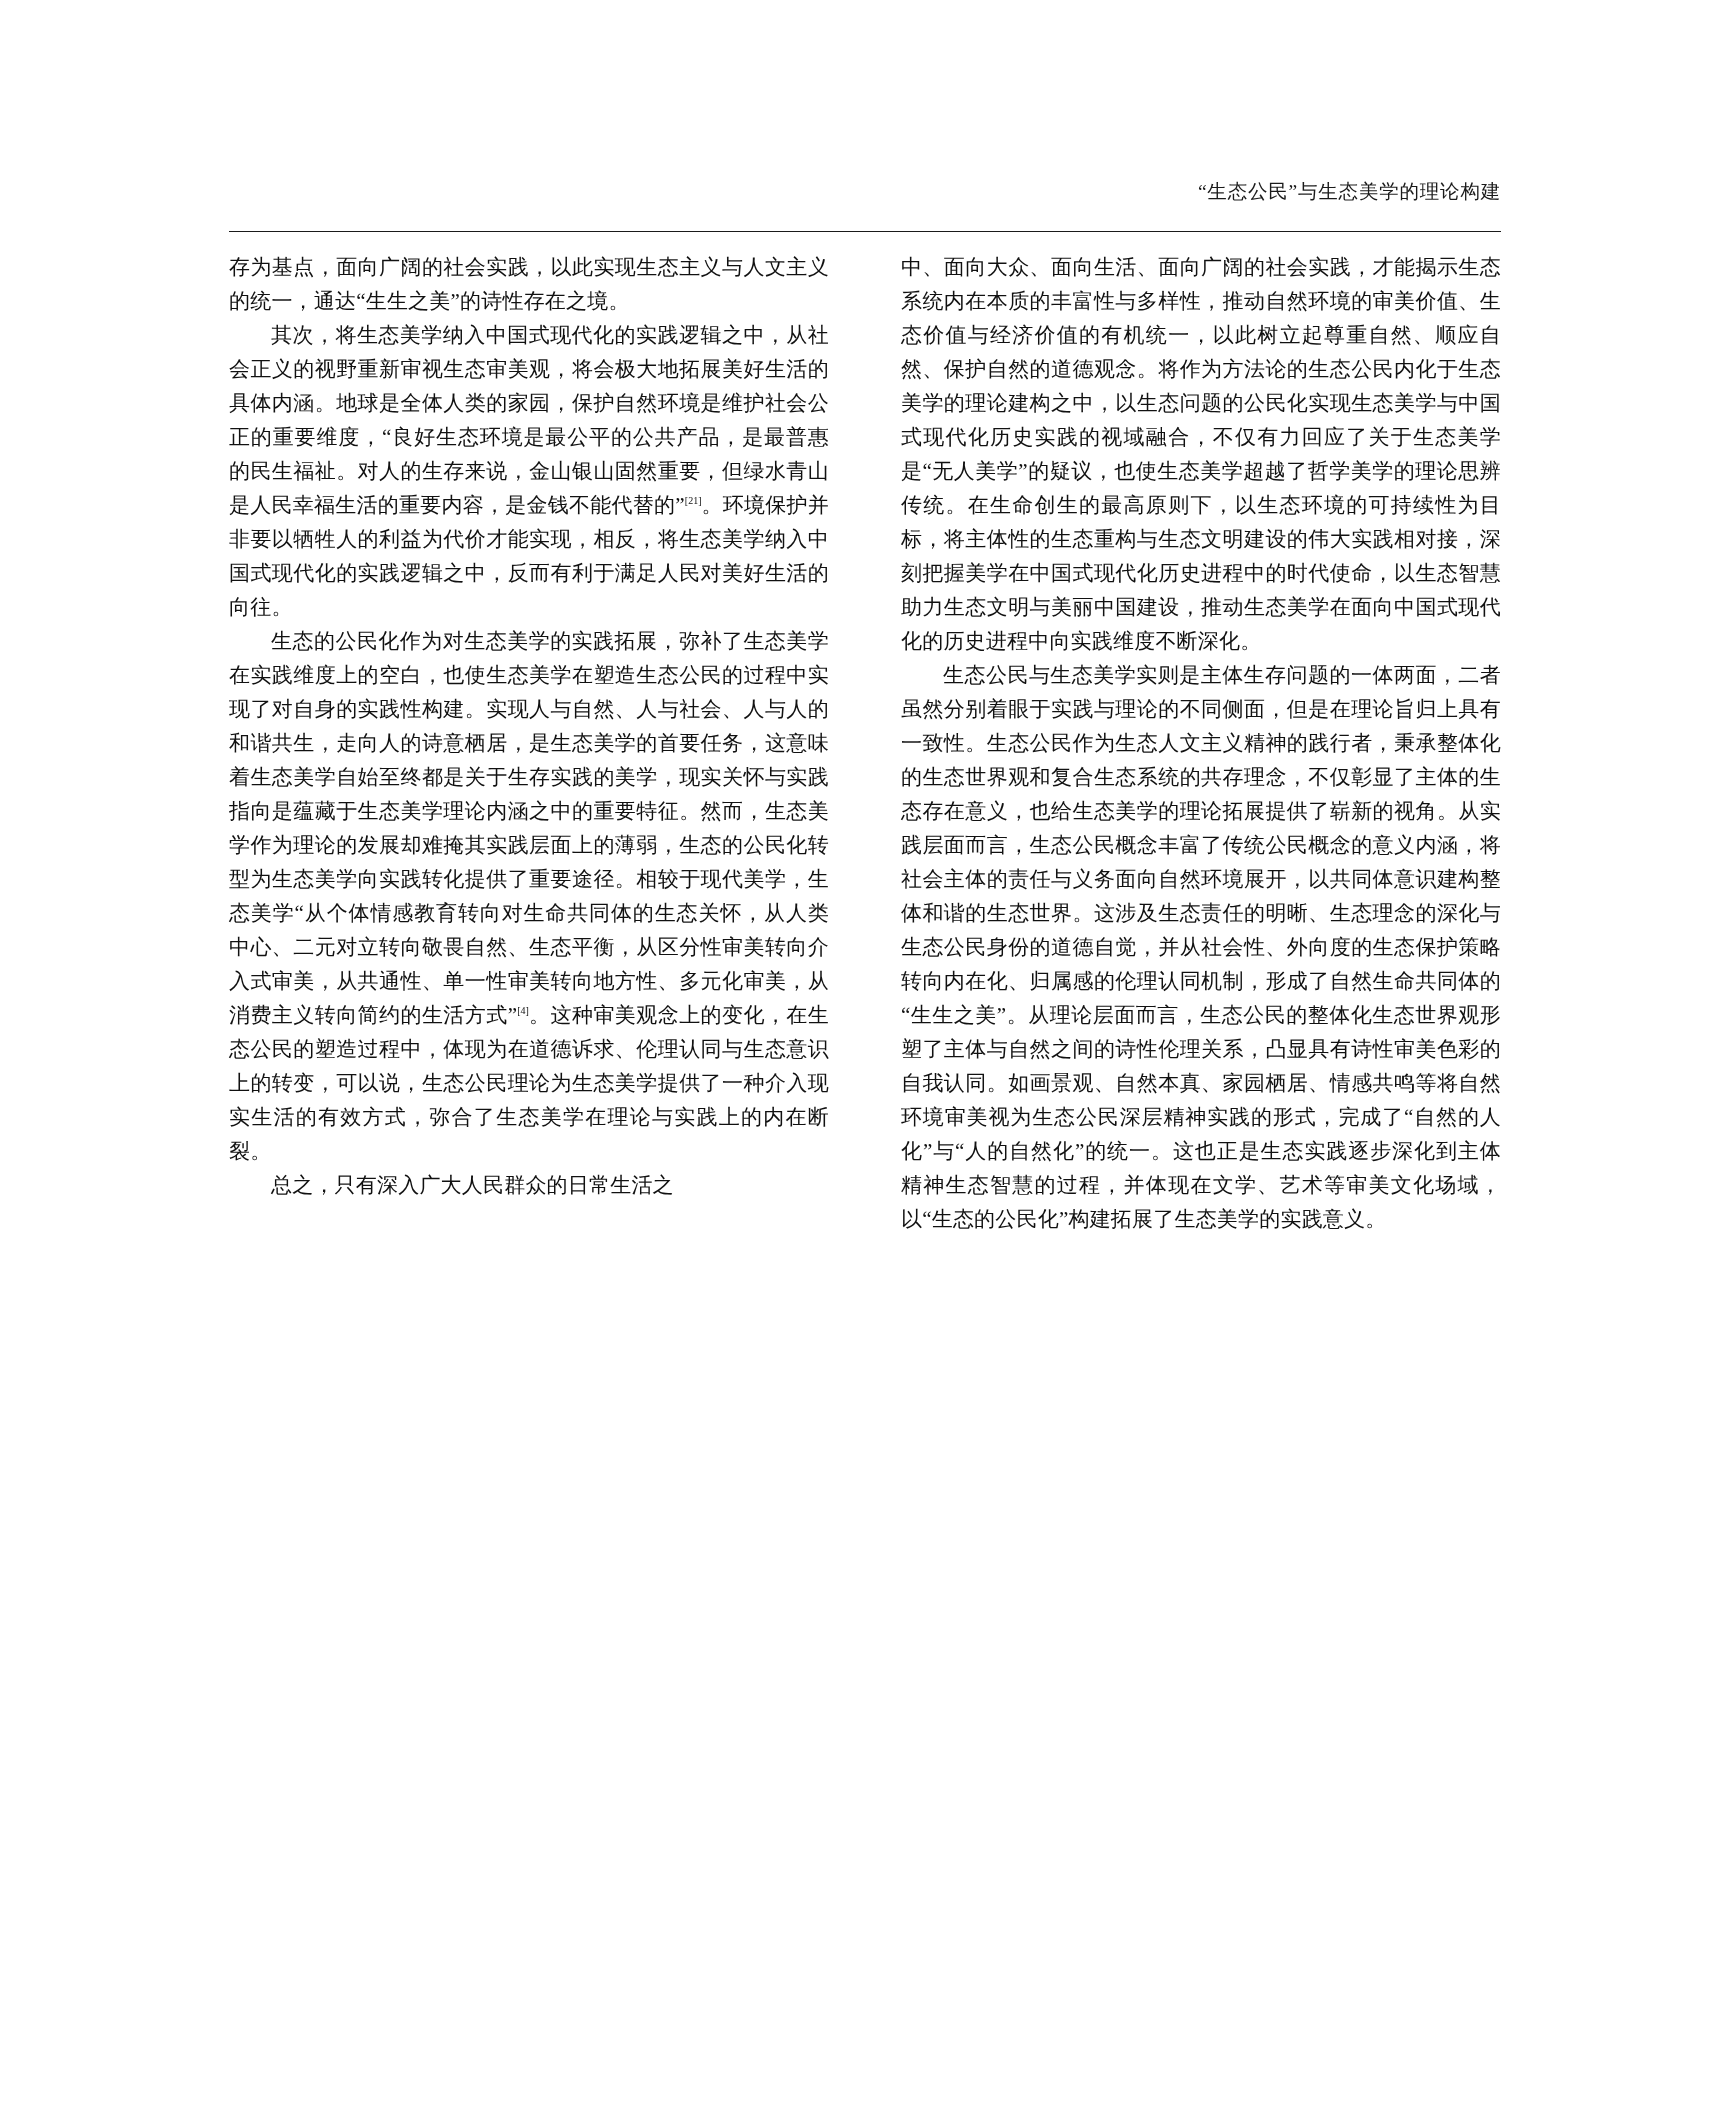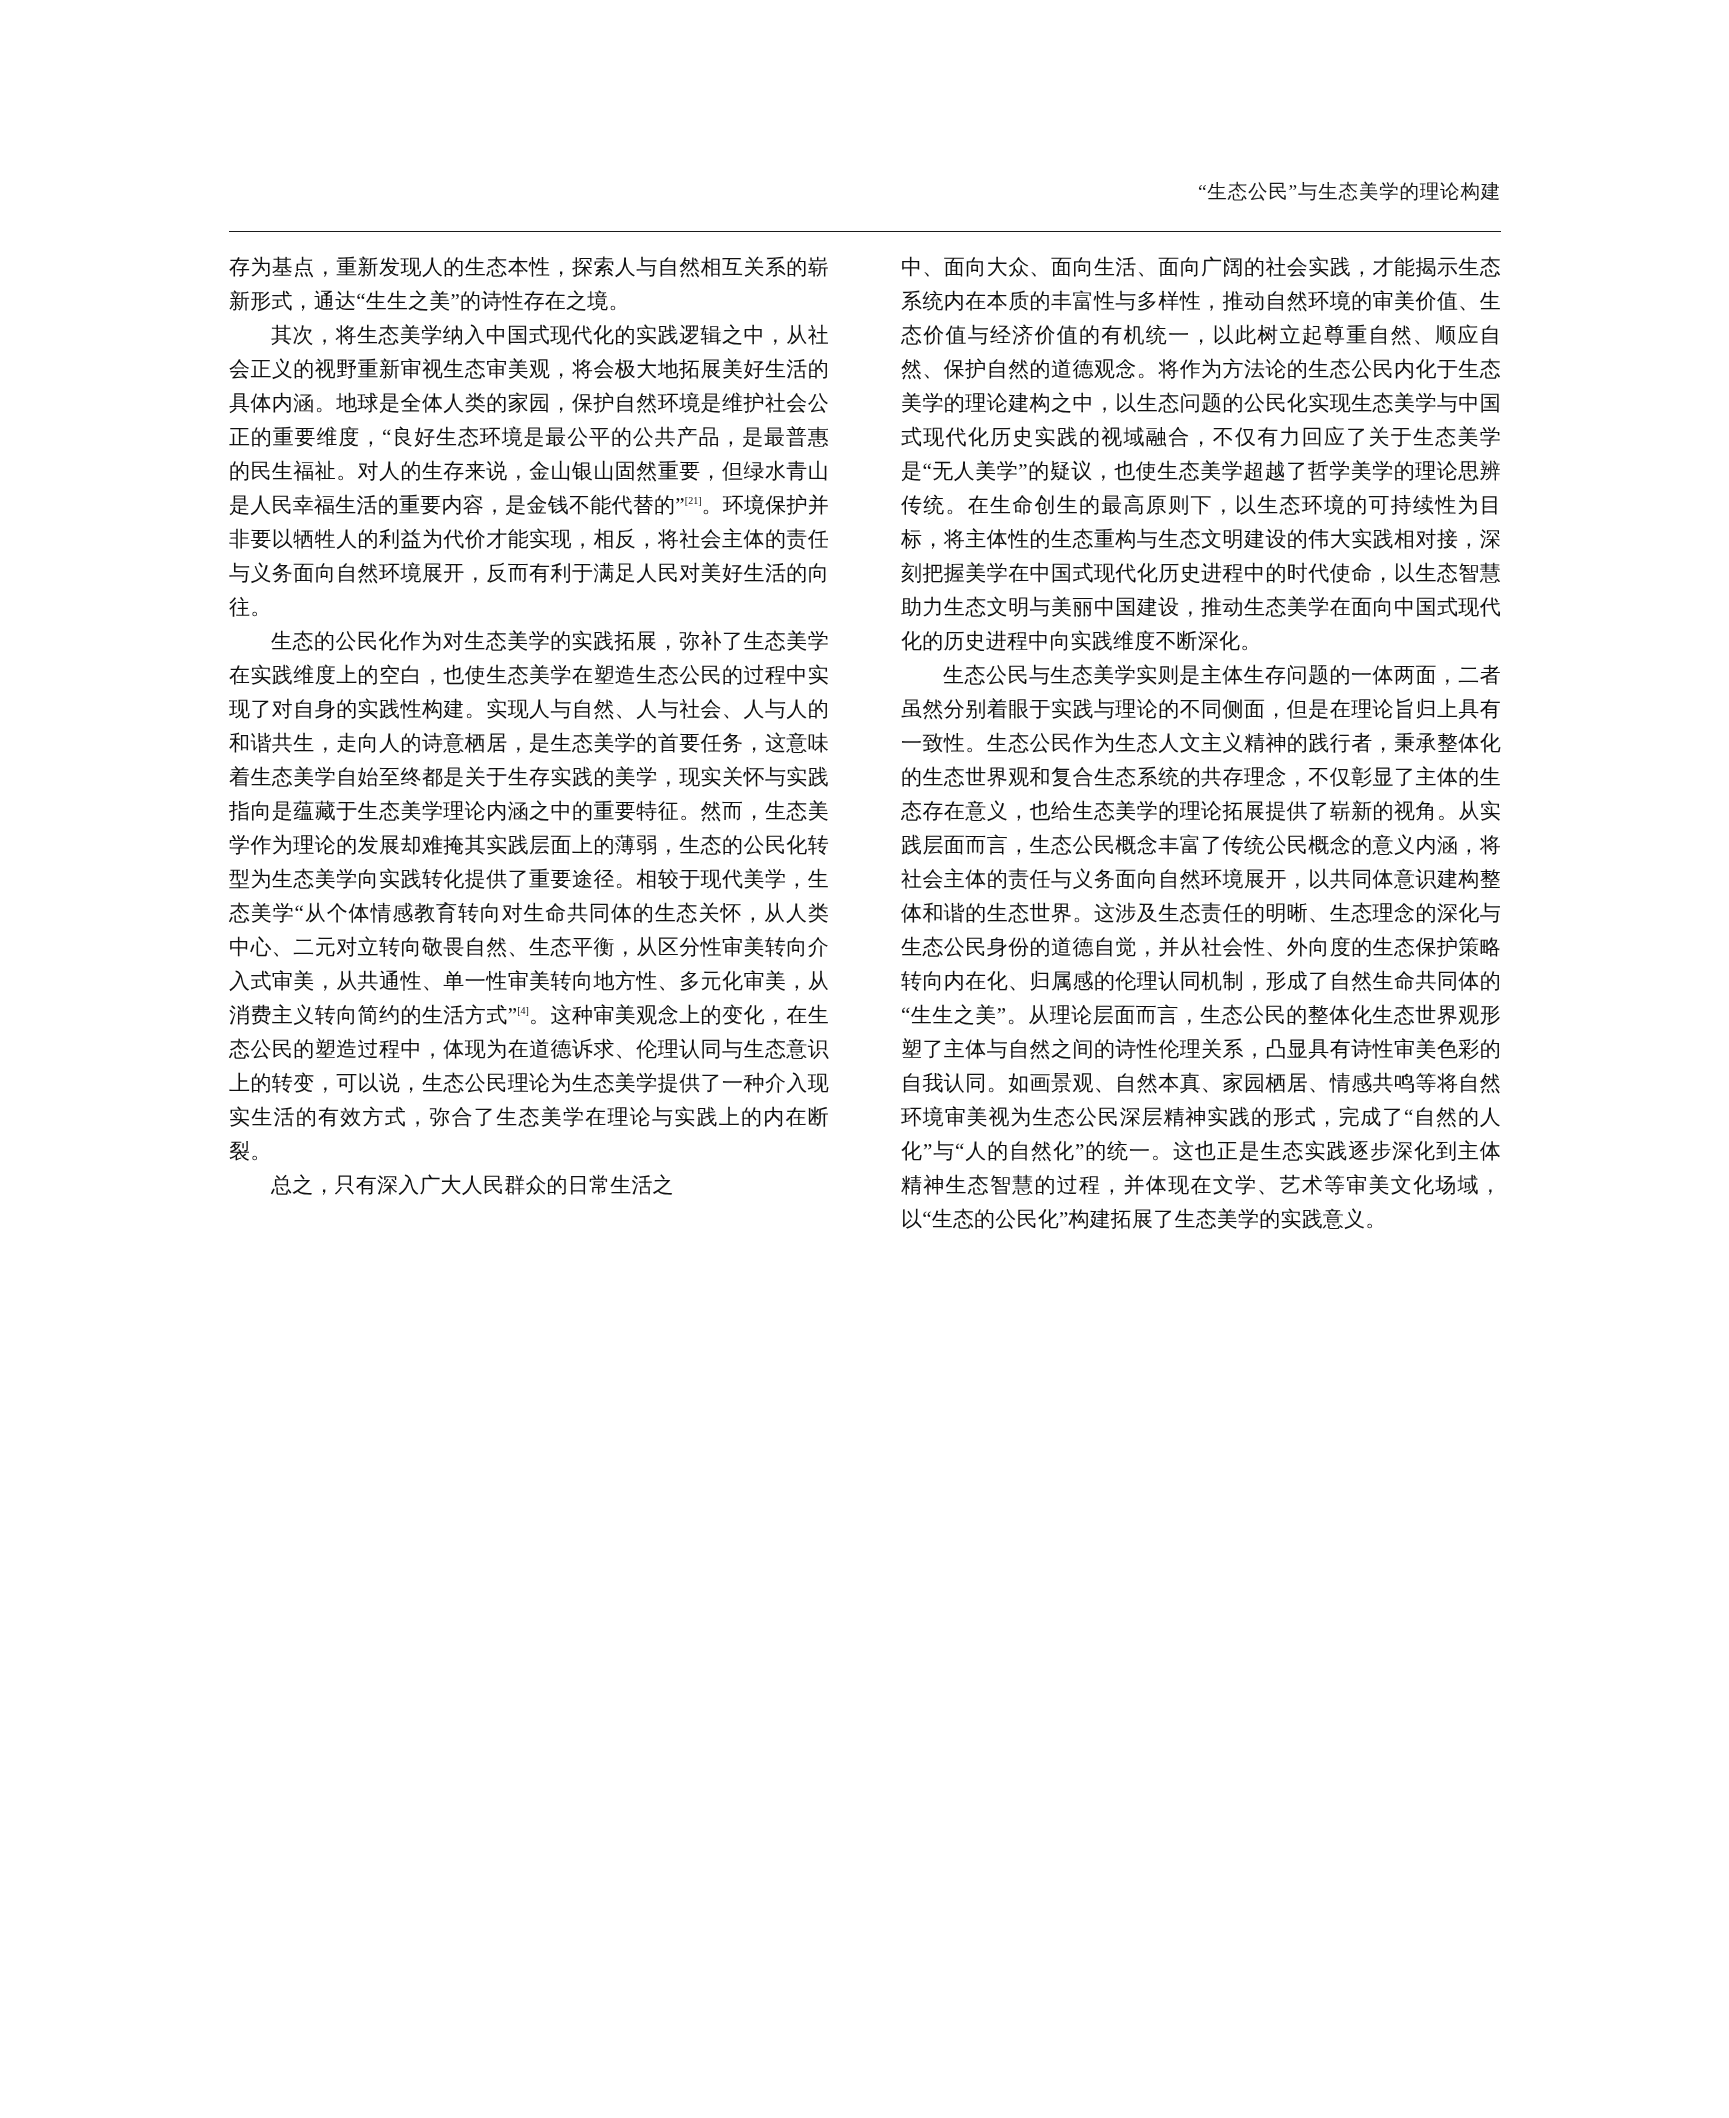--- a/index.html
+++ b/index.html
@@ -74,22 +74,22 @@
 <body>
 
 <div class="page">
 
   <div class="running-head">“生态公民”与生态美学的理论构建</div>
   <div class="head-rule"></div>
 
   <div class="columns">
 
     <div class="col">
-      <p>存为基点，重新发现人的生态本性，探索人与自然相互关系的崭新形式，通达“生生之美”的诗性存在之境。</p>
-      <p class="indent"><span>其次，将生态美学纳入中国式现代化的实践逻辑之中，从社会正义的视野重新审视生态审美观，将会极大地拓展美好生活的具体内涵。地球是全体人类的家园，保护自然环境是维护社会公正的重要维度，“良好生态环境是最公平的公共产品，是最普惠的民生福祉。对人的生存来说，金山银山固然重要，但绿水青山是人民幸福生活的重要内容，是金钱不能代替的”</span><span class="sup">[21]</span><span>。环境保护并非要以牺牲人的利益为代价才能实现，相反，将社会主体的责任与义务面向自然环境展开，反而有利于满足人民对美好生活的向往。</span></p>
+      <p>存为基点，面向广阔的社会实践，以此实现生态主义与人文主义的统一，通达“生生之美”的诗性存在之境。</p>
+      <p class="indent"><span>其次，将生态美学纳入中国式现代化的实践逻辑之中，从社会正义的视野重新审视生态审美观，将会极大地拓展美好生活的具体内涵。地球是全体人类的家园，保护自然环境是维护社会公正的重要维度，“良好生态环境是最公平的公共产品，是最普惠的民生福祉。对人的生存来说，金山银山固然重要，但绿水青山是人民幸福生活的重要内容，是金钱不能代替的”</span><span class="sup">[21]</span><span>。环境保护并非要以牺牲人的利益为代价才能实现，相反，将生态美学纳入中国式现代化的实践逻辑之中，反而有利于满足人民对美好生活的向往。</span></p>
       <p class="indent"><span>生态的公民化作为对生态美学的实践拓展，弥补了生态美学在实践维度上的空白，也使生态美学在塑造生态公民的过程中实现了对自身的实践性构建。实现人与自然、人与社会、人与人的和谐共生，走向人的诗意栖居，是生态美学的首要任务，这意味着生态美学自始至终都是关于生存实践的美学，现实关怀与实践指向是蕴藏于生态美学理论内涵之中的重要特征。然而，生态美学作为理论的发展却难掩其实践层面上的薄弱，生态的公民化转型为生态美学向实践转化提供了重要途径。相较于现代美学，生态美学“从个体情感教育转向对生命共同体的生态关怀，从人类中心、二元对立转向敬畏自然、生态平衡，从区分性审美转向介入式审美，从共通性、单一性审美转向地方性、多元化审美，从消费主义转向简约的生活方式”</span><span class="sup">[4]</span><span>。这种审美观念上的变化，在生态公民的塑造过程中，体现为在道德诉求、伦理认同与生态意识上的转变，可以说，生态公民理论为生态美学提供了一种介入现实生活的有效方式，弥合了生态美学在理论与实践上的内在断裂。</span></p>
       <p class="indent">总之，只有深入广大人民群众的日常生活之</p>
     </div>
 
     <div class="col">
       <p>中、面向大众、面向生活、面向广阔的社会实践，才能揭示生态系统内在本质的丰富性与多样性，推动自然环境的审美价值、生态价值与经济价值的有机统一，以此树立起尊重自然、顺应自然、保护自然的道德观念。将作为方法论的生态公民内化于生态美学的理论建构之中，以生态问题的公民化实现生态美学与中国式现代化历史实践的视域融合，不仅有力回应了关于生态美学是“无人美学”的疑议，也使生态美学超越了哲学美学的理论思辨传统。在生命创生的最高原则下，以生态环境的可持续性为目标，将主体性的生态重构与生态文明建设的伟大实践相对接，深刻把握美学在中国式现代化历史进程中的时代使命，以生态智慧助力生态文明与美丽中国建设，推动生态美学在面向中国式现代化的历史进程中向实践维度不断深化。</p>
       <p class="indent">生态公民与生态美学实则是主体生存问题的一体两面，二者虽然分别着眼于实践与理论的不同侧面，但是在理论旨归上具有一致性。生态公民作为生态人文主义精神的践行者，秉承整体化的生态世界观和复合生态系统的共存理念，不仅彰显了主体的生态存在意义，也给生态美学的理论拓展提供了崭新的视角。从实践层面而言，生态公民概念丰富了传统公民概念的意义内涵，将社会主体的责任与义务面向自然环境展开，以共同体意识建构整体和谐的生态世界。这涉及生态责任的明晰、生态理念的深化与生态公民身份的道德自觉，并从社会性、外向度的生态保护策略转向内在化、归属感的伦理认同机制，形成了自然生命共同体的 “生生之美”。从理论层面而言，生态公民的整体化生态世界观形塑了主体与自然之间的诗性伦理关系，凸显具有诗性审美色彩的自我认同。如画景观、自然本真、家园栖居、情感共鸣等将自然环境审美视为生态公民深层精神实践的形式，完成了“自然的人化”与“人的自然化”的统一。这也正是生态实践逐步深化到主体精神生态智慧的过程，并体现在文学、艺术等审美文化场域，以“生态的公民化”构建拓展了生态美学的实践意义。</p>
     </div>
 
   </div>

